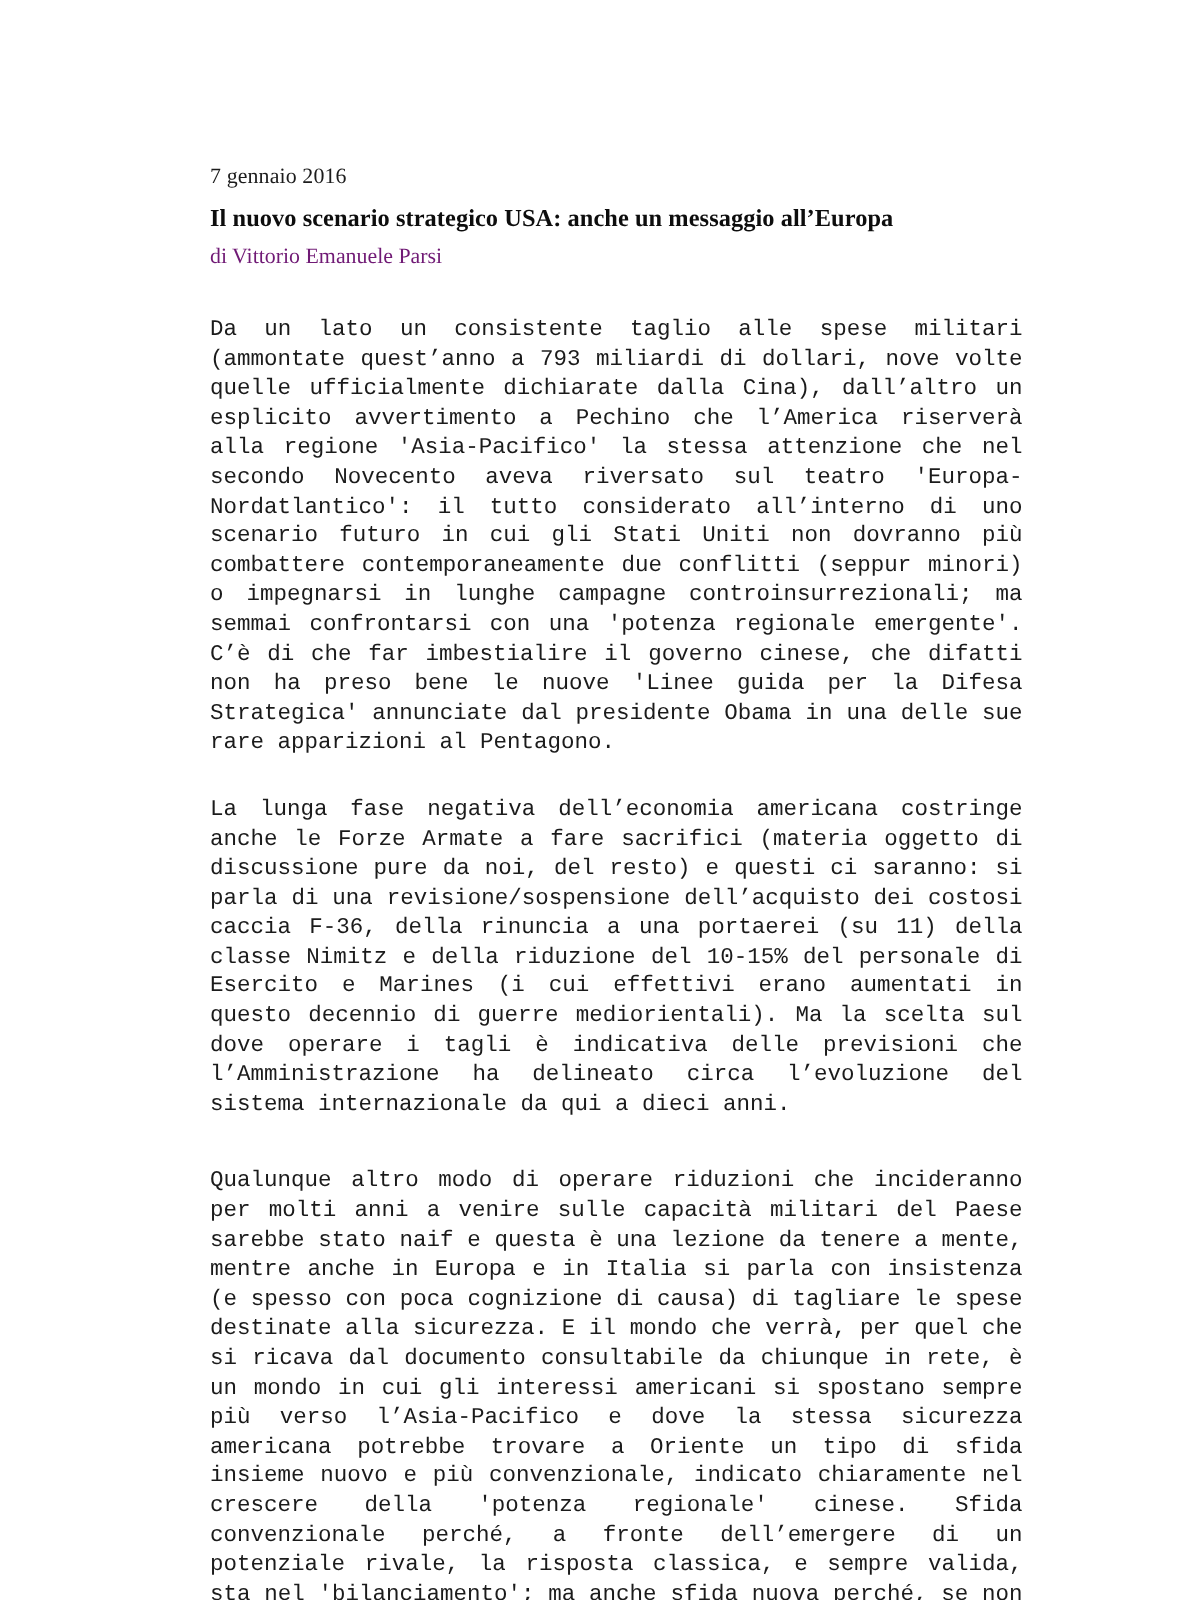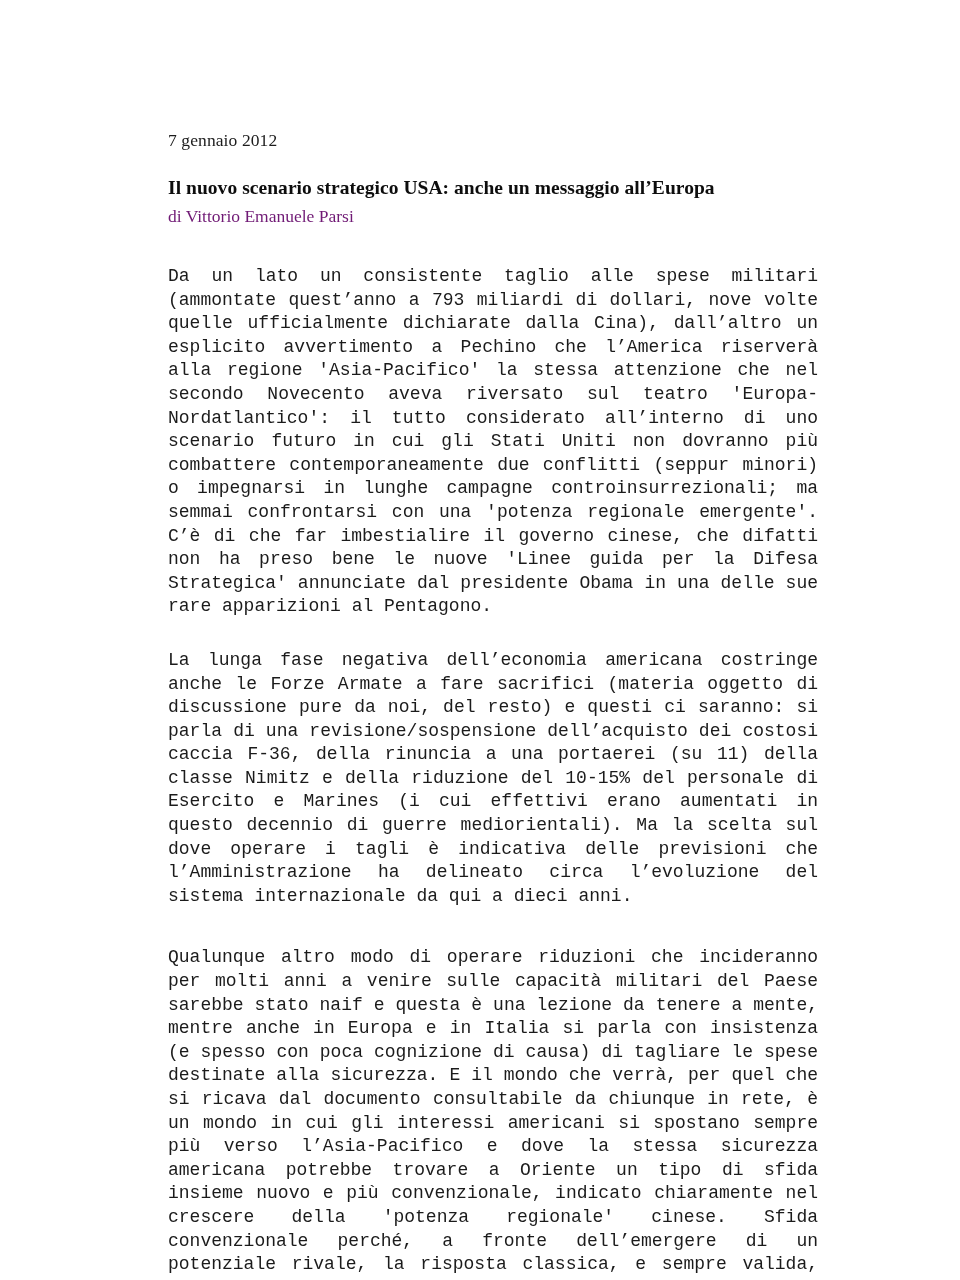--- a/index.html
+++ b/index.html
@@ -39,21 +39,21 @@
     line-height: 25px;
     color: #1c1c1c;
     letter-spacing: 0.1px;
   }
 
   .headline {
     font-size: 19.5px;
     line-height: 29px;
     font-weight: bold;
     color: #0d0d0d;
-    margin-top: 20px;
+    margin-top: 8px;
     letter-spacing: 0.05px;
   }
 
   .byline {
     font-size: 17.5px;
     line-height: 26px;
     color: #701a75;
     margin-top: 1px;
   }
 
@@ -76,21 +76,21 @@
     margin-bottom: 0;
     margin-top: 38px;
   }
 </style>
 </head>
 <body>
 
 <div class="page">
   <div class="content">
 
-    <div class="meta-date">7 gennaio 2012</div>
+    <div class="meta-date">7 gennaio 2016</div>
 
 
     <div class="headline">Il nuovo scenario strategico USA: anche un messaggio all’Europa</div>
 
     <div class="byline">di Vittorio Emanuele Parsi</div>
 
     <div class="body-block">
       <p class="para">Da un lato un consistente taglio alle spese militari (ammontate quest’anno a 793 miliardi di dollari, nove volte quelle ufficialmente dichiarate dalla Cina), dall’altro un esplicito avvertimento a Pechino che l’America riserverà alla regione 'Asia-Pacifico' la stessa attenzione che nel secondo Novecento aveva riversato sul teatro 'Europa-Nordatlantico': il tutto considerato all’interno di uno scenario futuro in cui gli Stati Uniti non dovranno più combattere contemporaneamente due conflitti (seppur minori) o impegnarsi in lunghe campagne controinsurrezionali; ma semmai confrontarsi con una 'potenza regionale emergente'. C’è di che far imbestialire il governo cinese, che difatti non ha preso bene le nuove 'Linee guida per la Difesa Strategica' annunciate dal presidente Obama in una delle sue rare apparizioni al Pentagono.</p>
       <p class="para">La lunga fase negativa dell’economia americana costringe anche le Forze Armate a fare sacrifici (materia oggetto di discussione pure da noi, del resto) e questi ci saranno: si parla di una revisione/sospensione dell’acquisto dei costosi caccia F-36, della rinuncia a una portaerei (su 11) della classe Nimitz e della riduzione del 10-15% del personale di Esercito e Marines (i cui effettivi erano aumentati in questo decennio di guerre mediorientali). Ma la scelta sul dove operare i tagli è indicativa delle previsioni che l’Amministrazione ha delineato circa l’evoluzione del sistema internazionale da qui a dieci anni.</p>
       <p class="para">Qualunque altro modo di operare riduzioni che incideranno per molti anni a venire sulle capacità militari del Paese sarebbe stato naif e questa è una lezione da tenere a mente, mentre anche in Europa e in Italia si parla con insistenza (e spesso con poca cognizione di causa) di tagliare le spese destinate alla sicurezza. E il mondo che verrà, per quel che si ricava dal documento consultabile da chiunque in rete, è un mondo in cui gli interessi americani si spostano sempre più verso l’Asia-Pacifico e dove la stessa sicurezza americana potrebbe trovare a Oriente un tipo di sfida insieme nuovo e più convenzionale, indicato chiaramente nel crescere della 'potenza regionale' cinese. Sfida convenzionale perché, a fronte dell’emergere di un potenziale rivale, la risposta classica, e sempre valida, sta nel 'bilanciamento'; ma anche sfida nuova perché, se non proprio di partnership, nessuno a Washington vuole parlare apertamente di 'rivalità' nei rapporti sino-americani. Al punto che Henry Kissinger, il fautore dello storico riavvicinamento tra Washington e Pechino del 1972, ha coniato per il suo nuovo libro (Cina, Mondadori) il concetto di «coevoluzione», in cui «entrambi i Paesi perseguono i loro imperativi nazionali, cooperando quando possibile e regolando le loro relazioni in modo da ridurre al minimo i conflitti».</p>

